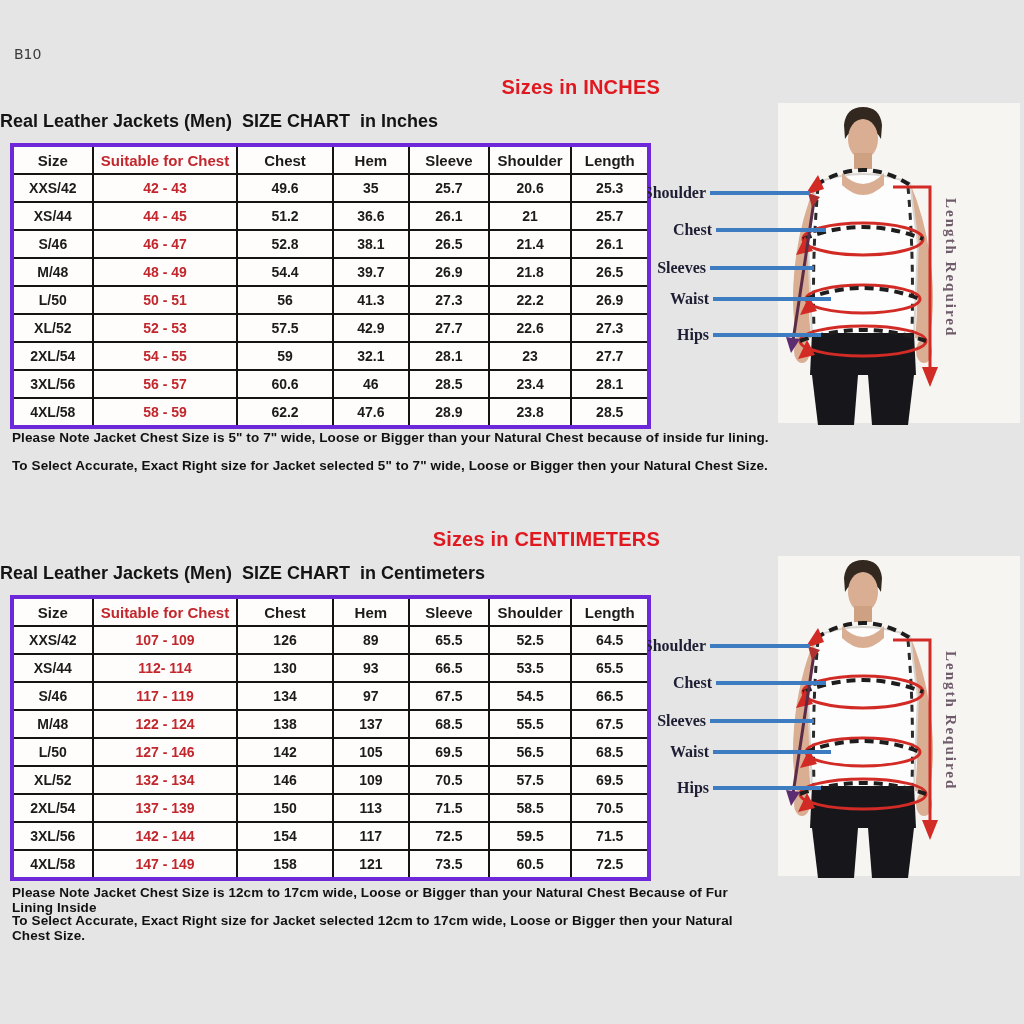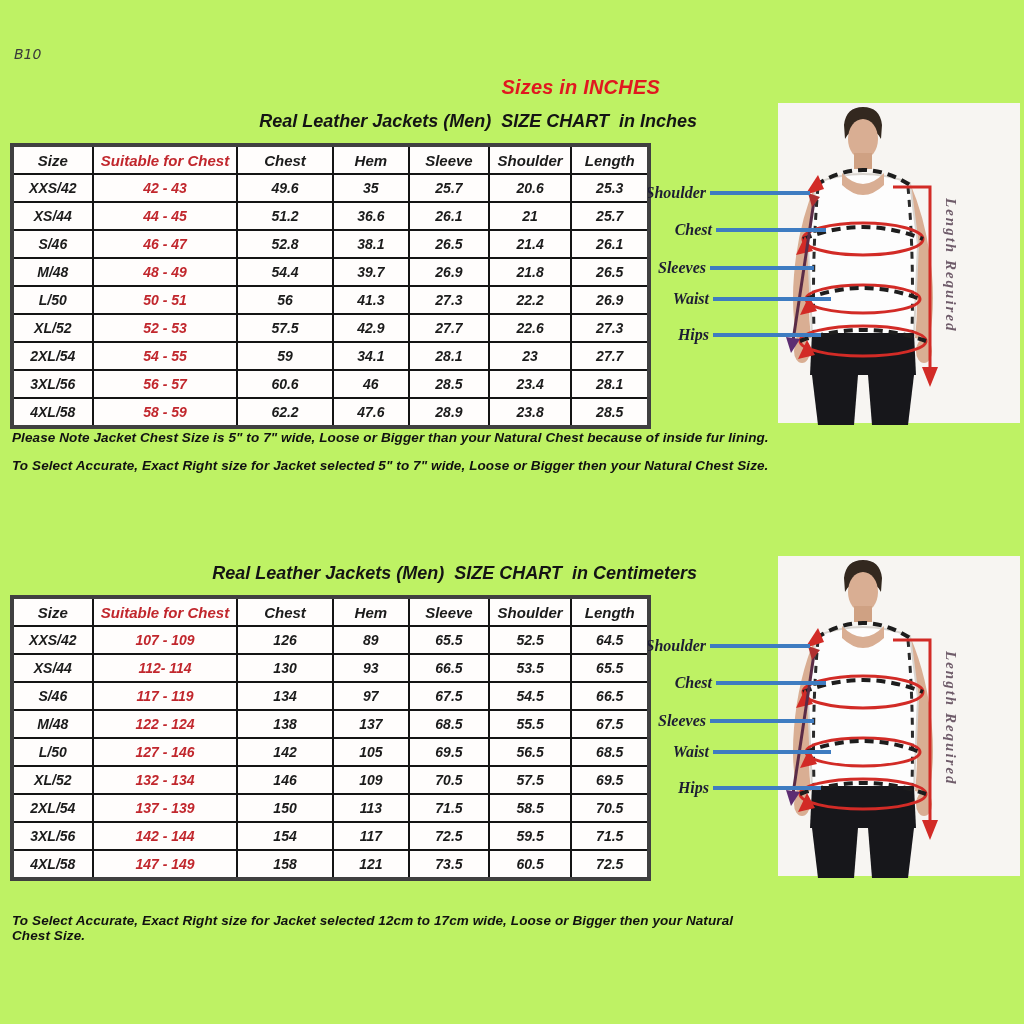--- a/index.html
+++ b/index.html
@@ -1,43 +1,42 @@
 <!DOCTYPE html>
 <html><head>
 <meta charset="utf-8">
 <style>
   html,body{margin:0;padding:0;}
   .page{
     position:relative;
     width:1024px;height:1024px;
-    background:#bef264;
+    background:#e5e5e5;
     font-family:"Liberation Sans", sans-serif;
     overflow:hidden;
-    font-style:italic;
   }
   .corner{
     position:absolute;left:14px;top:46px;
     font-size:14px;color:#3a3a3a;font-weight:400;
     font-family:"DejaVu Sans", sans-serif;
   }
   .sec-title{
     position:absolute;left:0;width:660px;margin:0;
     text-align:right;
     font-size:20px;font-weight:700;color:#e0181f;
     letter-spacing:0.2px;
   }
   .sec-subtitle{
     position:absolute;left:0;width:660px;margin:0;
-    text-align:right;white-space:pre-wrap;
-    font-size:18px;font-weight:700;color:#141414;padding-left:37px;
+    text-align:left;white-space:pre-wrap;
+    font-size:18px;font-weight:700;color:#141414;
   }
   table.size-table{
     position:absolute;left:10px;width:641px;
     border-collapse:collapse;table-layout:fixed;
-    border:4px solid #404040;
+    border:4px solid #6d28d9;
     background:#fffdfc;
   }
   table.size-table th, table.size-table td{
     border:2px solid #141414;
     text-align:center;vertical-align:middle;
     height:26px;padding:0;
     font-weight:700;color:#1b1b1b;
   }
   table.size-table th{font-size:15px;}
   table.size-table td{font-size:14px;}
@@ -140,21 +139,21 @@
           <td>57.5</td>
           <td>42.9</td>
           <td>27.7</td>
           <td>22.6</td>
           <td>27.3</td>
         </tr>
         <tr>
           <td>2XL/54</td>
           <td>54 - 55</td>
           <td>59</td>
-          <td>34.1</td>
+          <td>32.1</td>
           <td>28.1</td>
           <td>23</td>
           <td>27.7</td>
         </tr>
         <tr>
           <td>3XL/56</td>
           <td>56 - 57</td>
           <td>60.6</td>
           <td>46</td>
           <td>28.5</td>
@@ -168,20 +167,21 @@
           <td>47.6</td>
           <td>28.9</td>
           <td>23.8</td>
           <td>28.5</td>
         </tr>
       </tbody>
     </table>
   <p class="note" style="top:430px">Please Note Jacket Chest Size is 5" to 7" wide, Loose or Bigger than your Natural Chest because of inside fur lining.</p>
   <p class="note" style="top:458px">To Select Accurate, Exact Right size for Jacket selected 5" to 7" wide, Loose or Bigger then your Natural Chest Size.</p>
 
+  <h2 class="sec-title" style="top:528px">Sizes in CENTIMETERS</h2>
   <h3 class="sec-subtitle" style="top:563px">Real Leather Jackets (Men)  SIZE CHART  in Centimeters</h3>
   <table class="size-table" style="top:595px">
       <thead>
         <tr>
           <th>Size</th>
           <th>Suitable for Chest</th>
           <th>Chest</th>
           <th>Hem</th>
           <th>Sleeve</th>
           <th>Shoulder</th>
@@ -265,20 +265,21 @@
           <td>4XL/58</td>
           <td>147 - 149</td>
           <td>158</td>
           <td>121</td>
           <td>73.5</td>
           <td>60.5</td>
           <td>72.5</td>
         </tr>
       </tbody>
     </table>
+  <p class="note" style="top:885px">Please Note Jacket Chest Size is 12cm to 17cm wide, Loose or Bigger than your Natural Chest Because of Fur Lining Inside</p>
   <p class="note" style="top:913px">To Select Accurate, Exact Right size for Jacket selected 12cm to 17cm wide, Loose or Bigger then your Natural Chest Size.</p>
 
   <div class="figure" id="figure-1" style="top:103px">
     <svg viewBox="0 0 372 332">
 
       <g>
         <rect x="130" y="0" width="242" height="320" fill="#f7f5f2"></rect>
 
         <path d="M196 22 Q198 4 215 4 Q232 4 234 22 L233 36 Q228 26 215 26 Q202 26 197 36 Z" fill="#33281f"></path>
 

